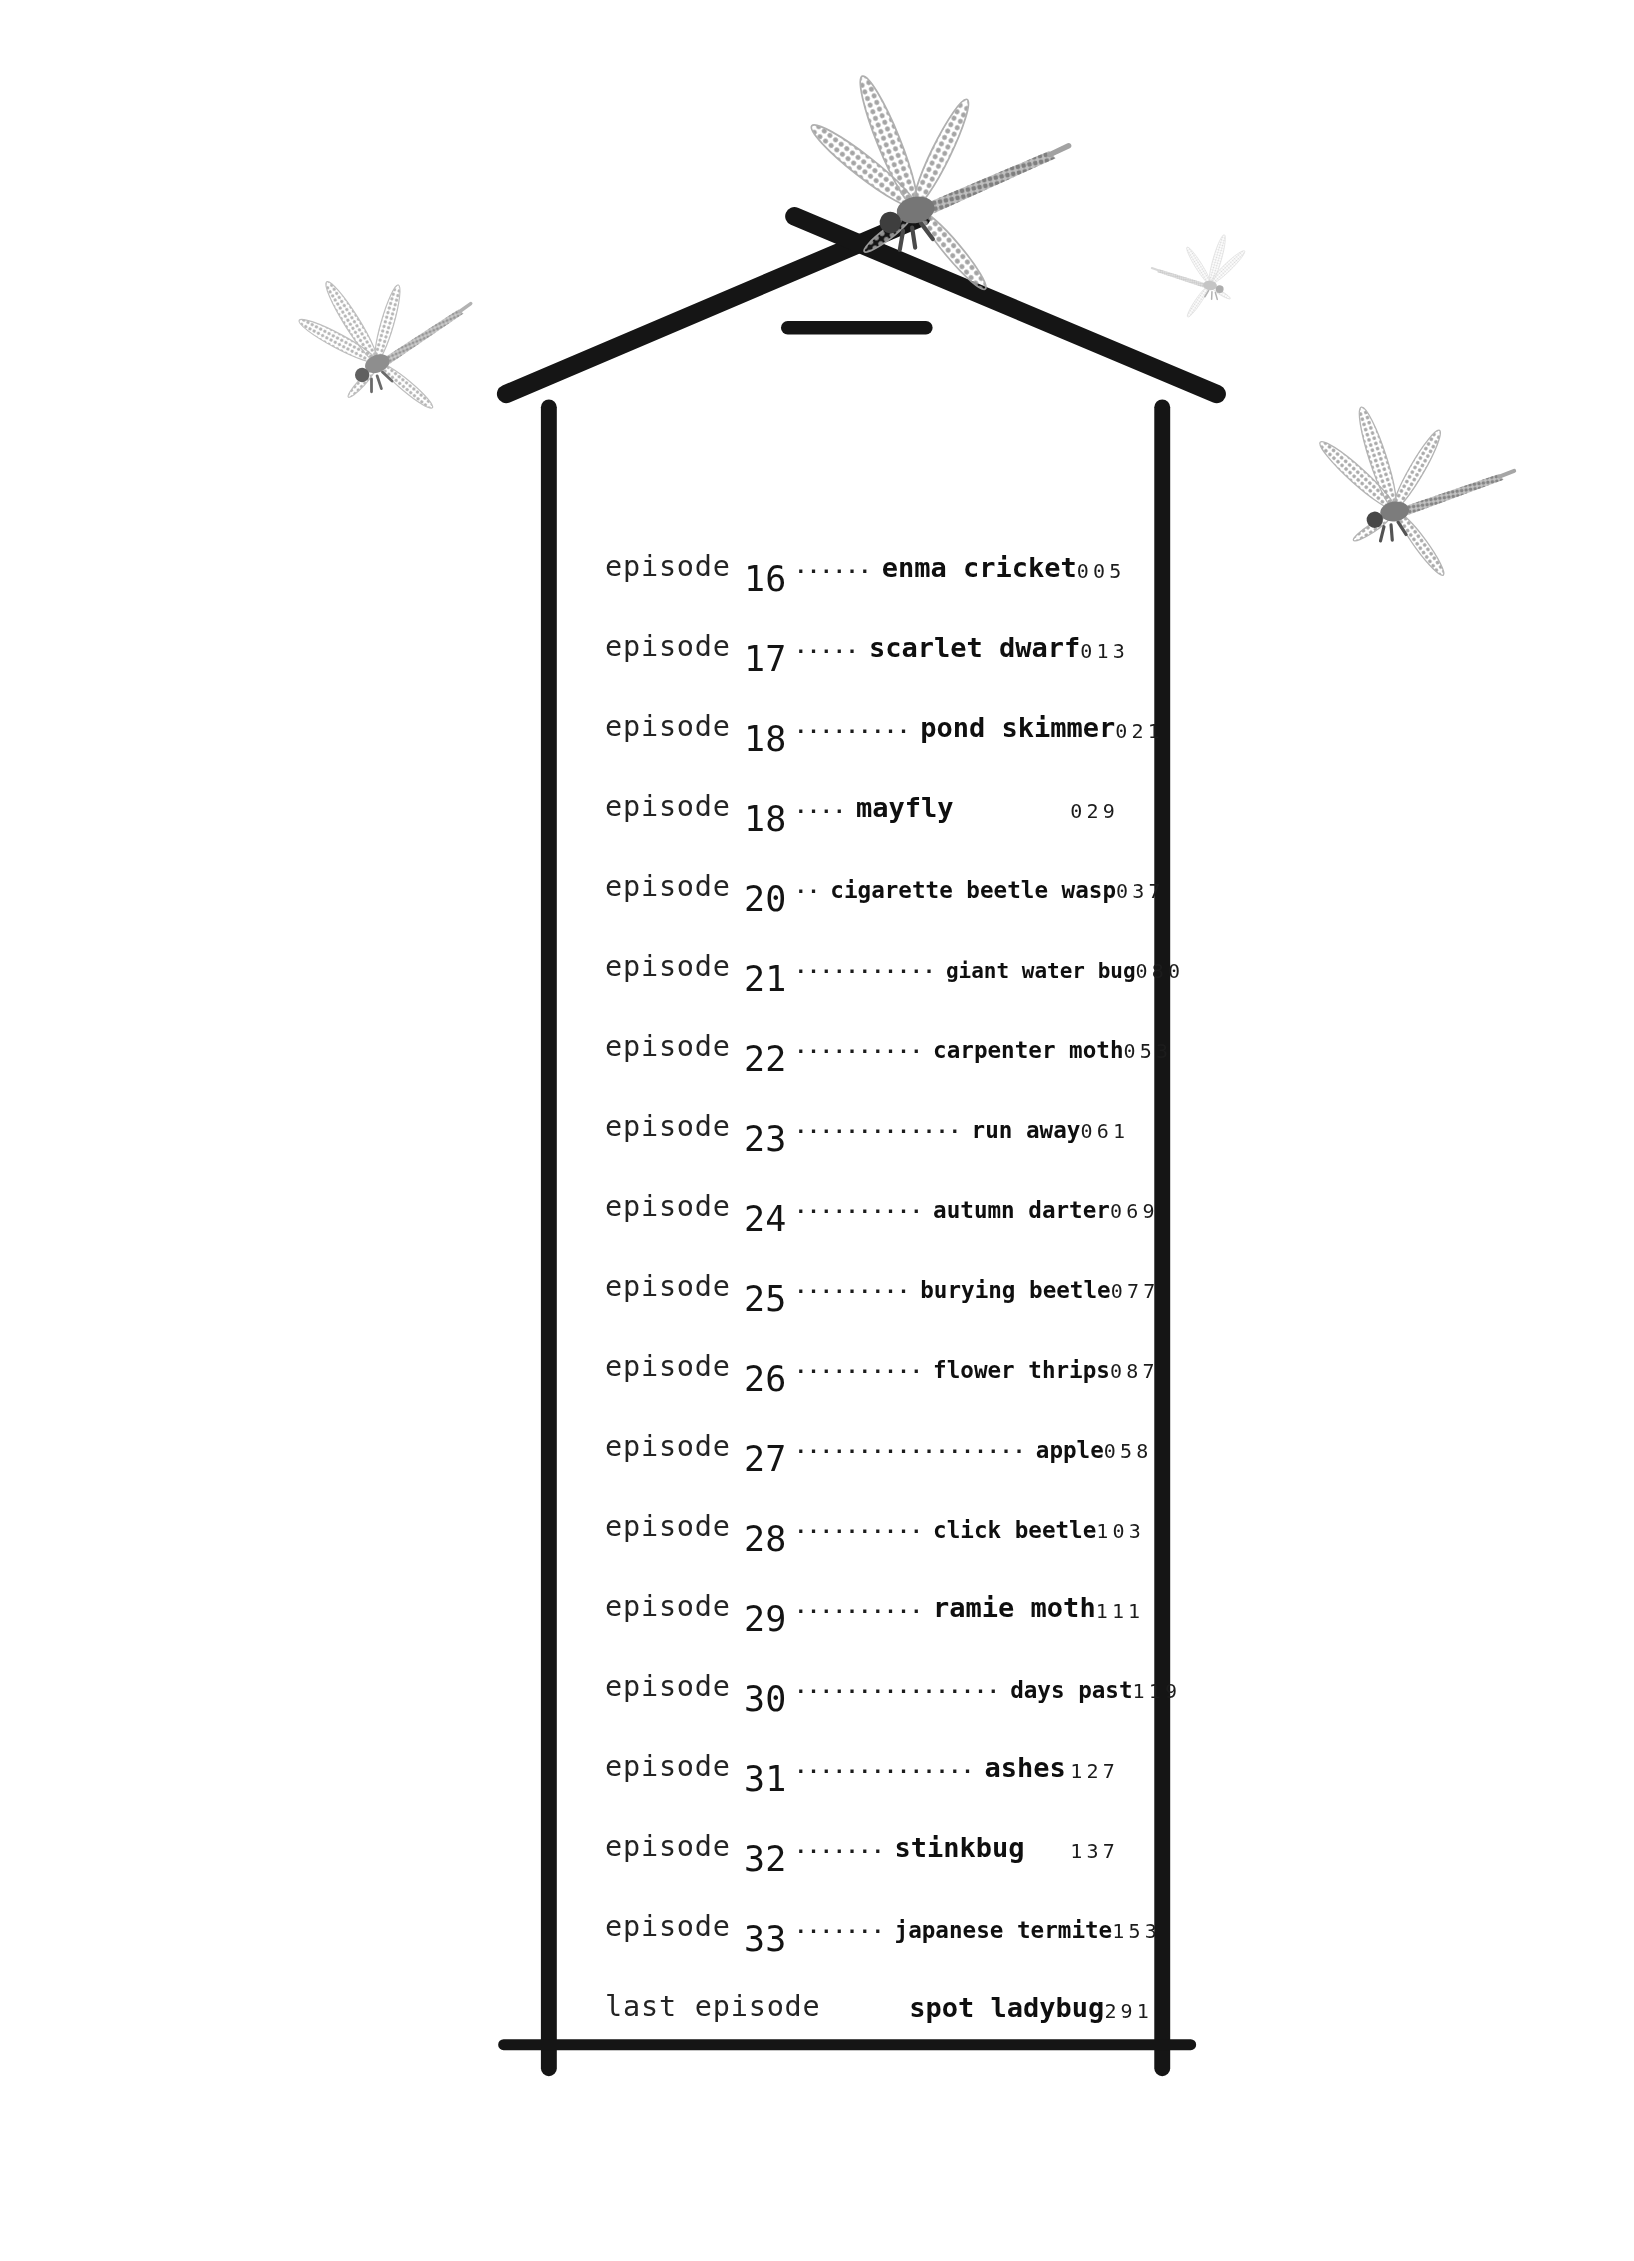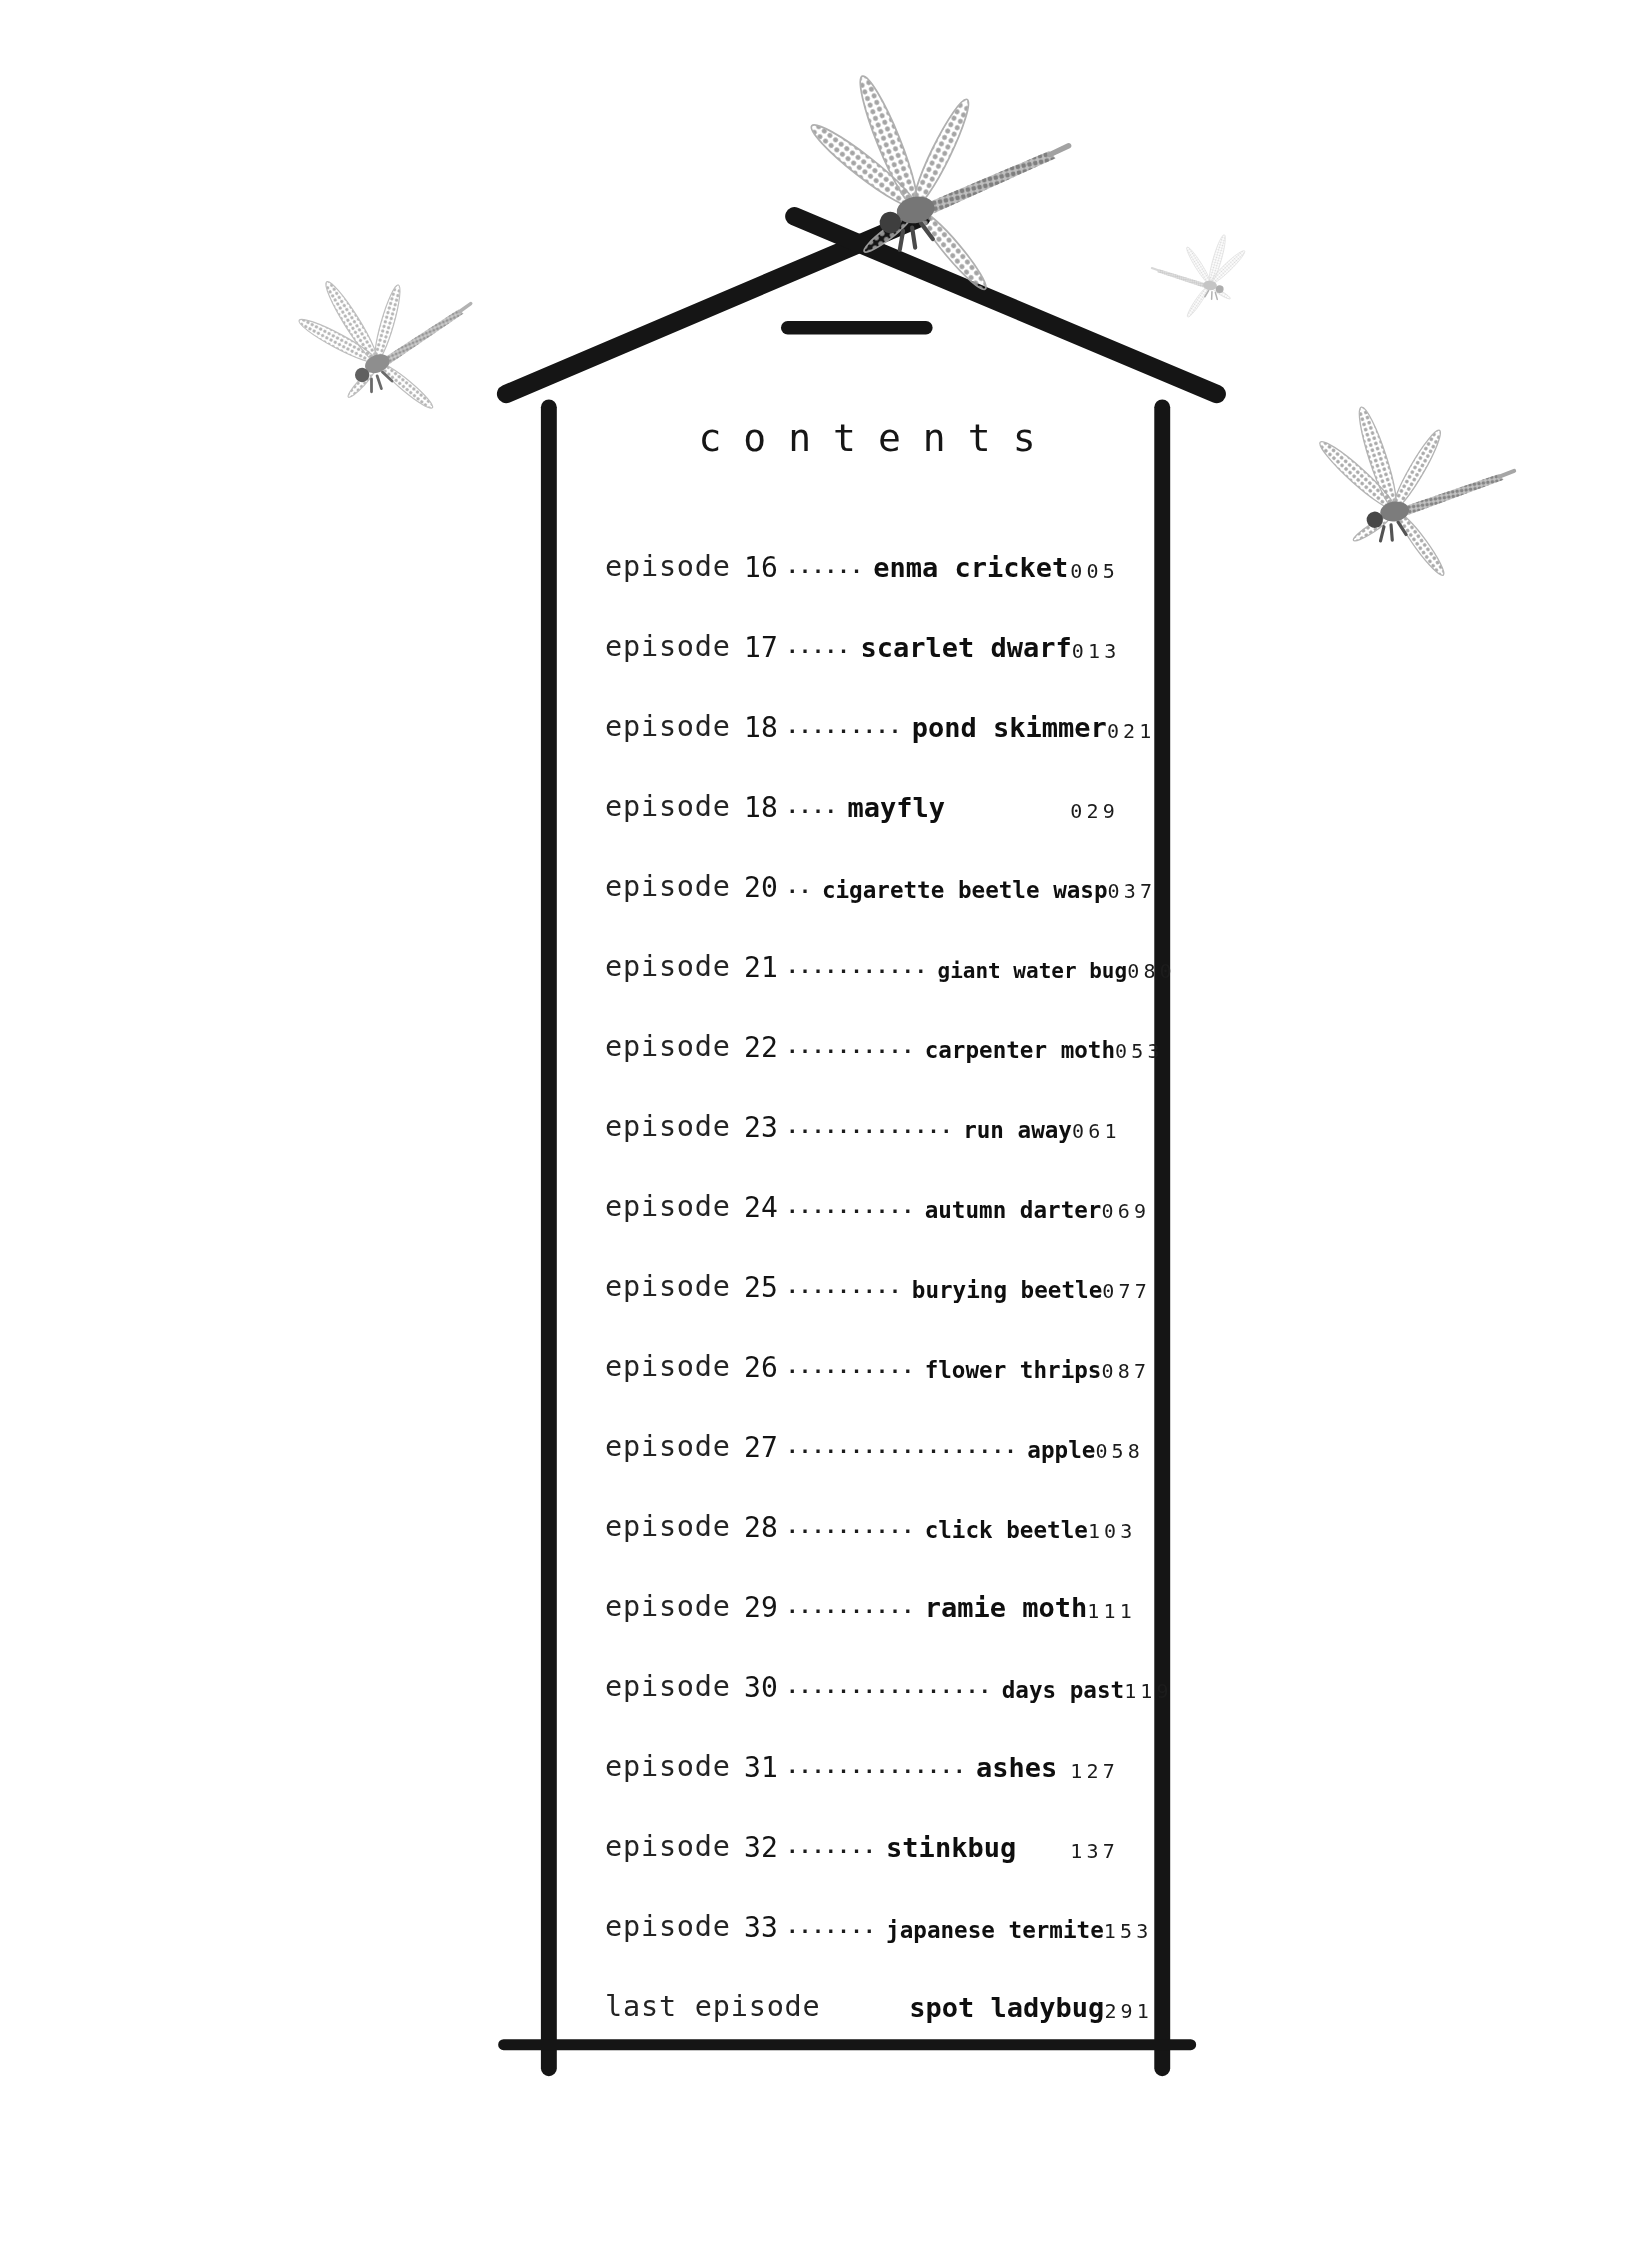--- a/index.html
+++ b/index.html
@@ -27,21 +27,21 @@
     position:absolute;
     left:605px;top:503px;width:514px;
   }
   .toc-row{
     height:80px;
     display:flex;
     align-items:flex-end;
     white-space:nowrap;
   }
   .lbl{font-size:28.5px;letter-spacing:0.8px;color:#242424;}
-  .num{font-size:28px;margin-left:13.4px;position:relative;top:1px;color:#141414;}
+  .num{font-size:35px;margin-left:13.4px;position:relative;top:16px;color:#141414;}
   .dots{
     font-size:20px;font-weight:700;letter-spacing:0.8px;
     margin-left:8.4px;margin-right:5px;color:#1b1b1b;
   }
   .ttl{margin-left:5px;font-weight:700;color:#0f0f0f;}
   .ttl.lg{font-size:27px;}
   .ttl.md{font-size:22.6px;}
   .ttl.sm{font-size:21px;}
   .toc-row:last-child .ttl{margin-left:62px;}
   .pg{margin-left:auto;font-size:20px;letter-spacing:4.2px;color:#1c1c1c;}
@@ -106,21 +106,20 @@
 
       <line x1="601" y1="2440" x2="1421" y2="2440" stroke-width="13"></line>
     </g>
 
     <use href="#dfly" transform="translate(1072,262) rotate(-12) scale(1.42)"></use>
     <use href="#dfly" opacity="0.42" transform="translate(1452,344) rotate(6) scale(-0.52,0.52)"></use>
     <use href="#dfly" opacity="0.82" transform="translate(438,444) rotate(-22) scale(0.95)"></use>
     <use href="#dfly" opacity="0.95" transform="translate(1648,618) rotate(-8) scale(1.08)"></use>
   </svg>
 
-  <div class="page-title">contents</div>
 
   <div class="toc">
     <div class="toc-row">
       <span class="lbl">episode</span>
       <span class="num">16</span>
       <span class="dots">······</span>
       <span class="ttl lg">enma cricket</span>
       <span class="pg">005</span>
     </div>
 

